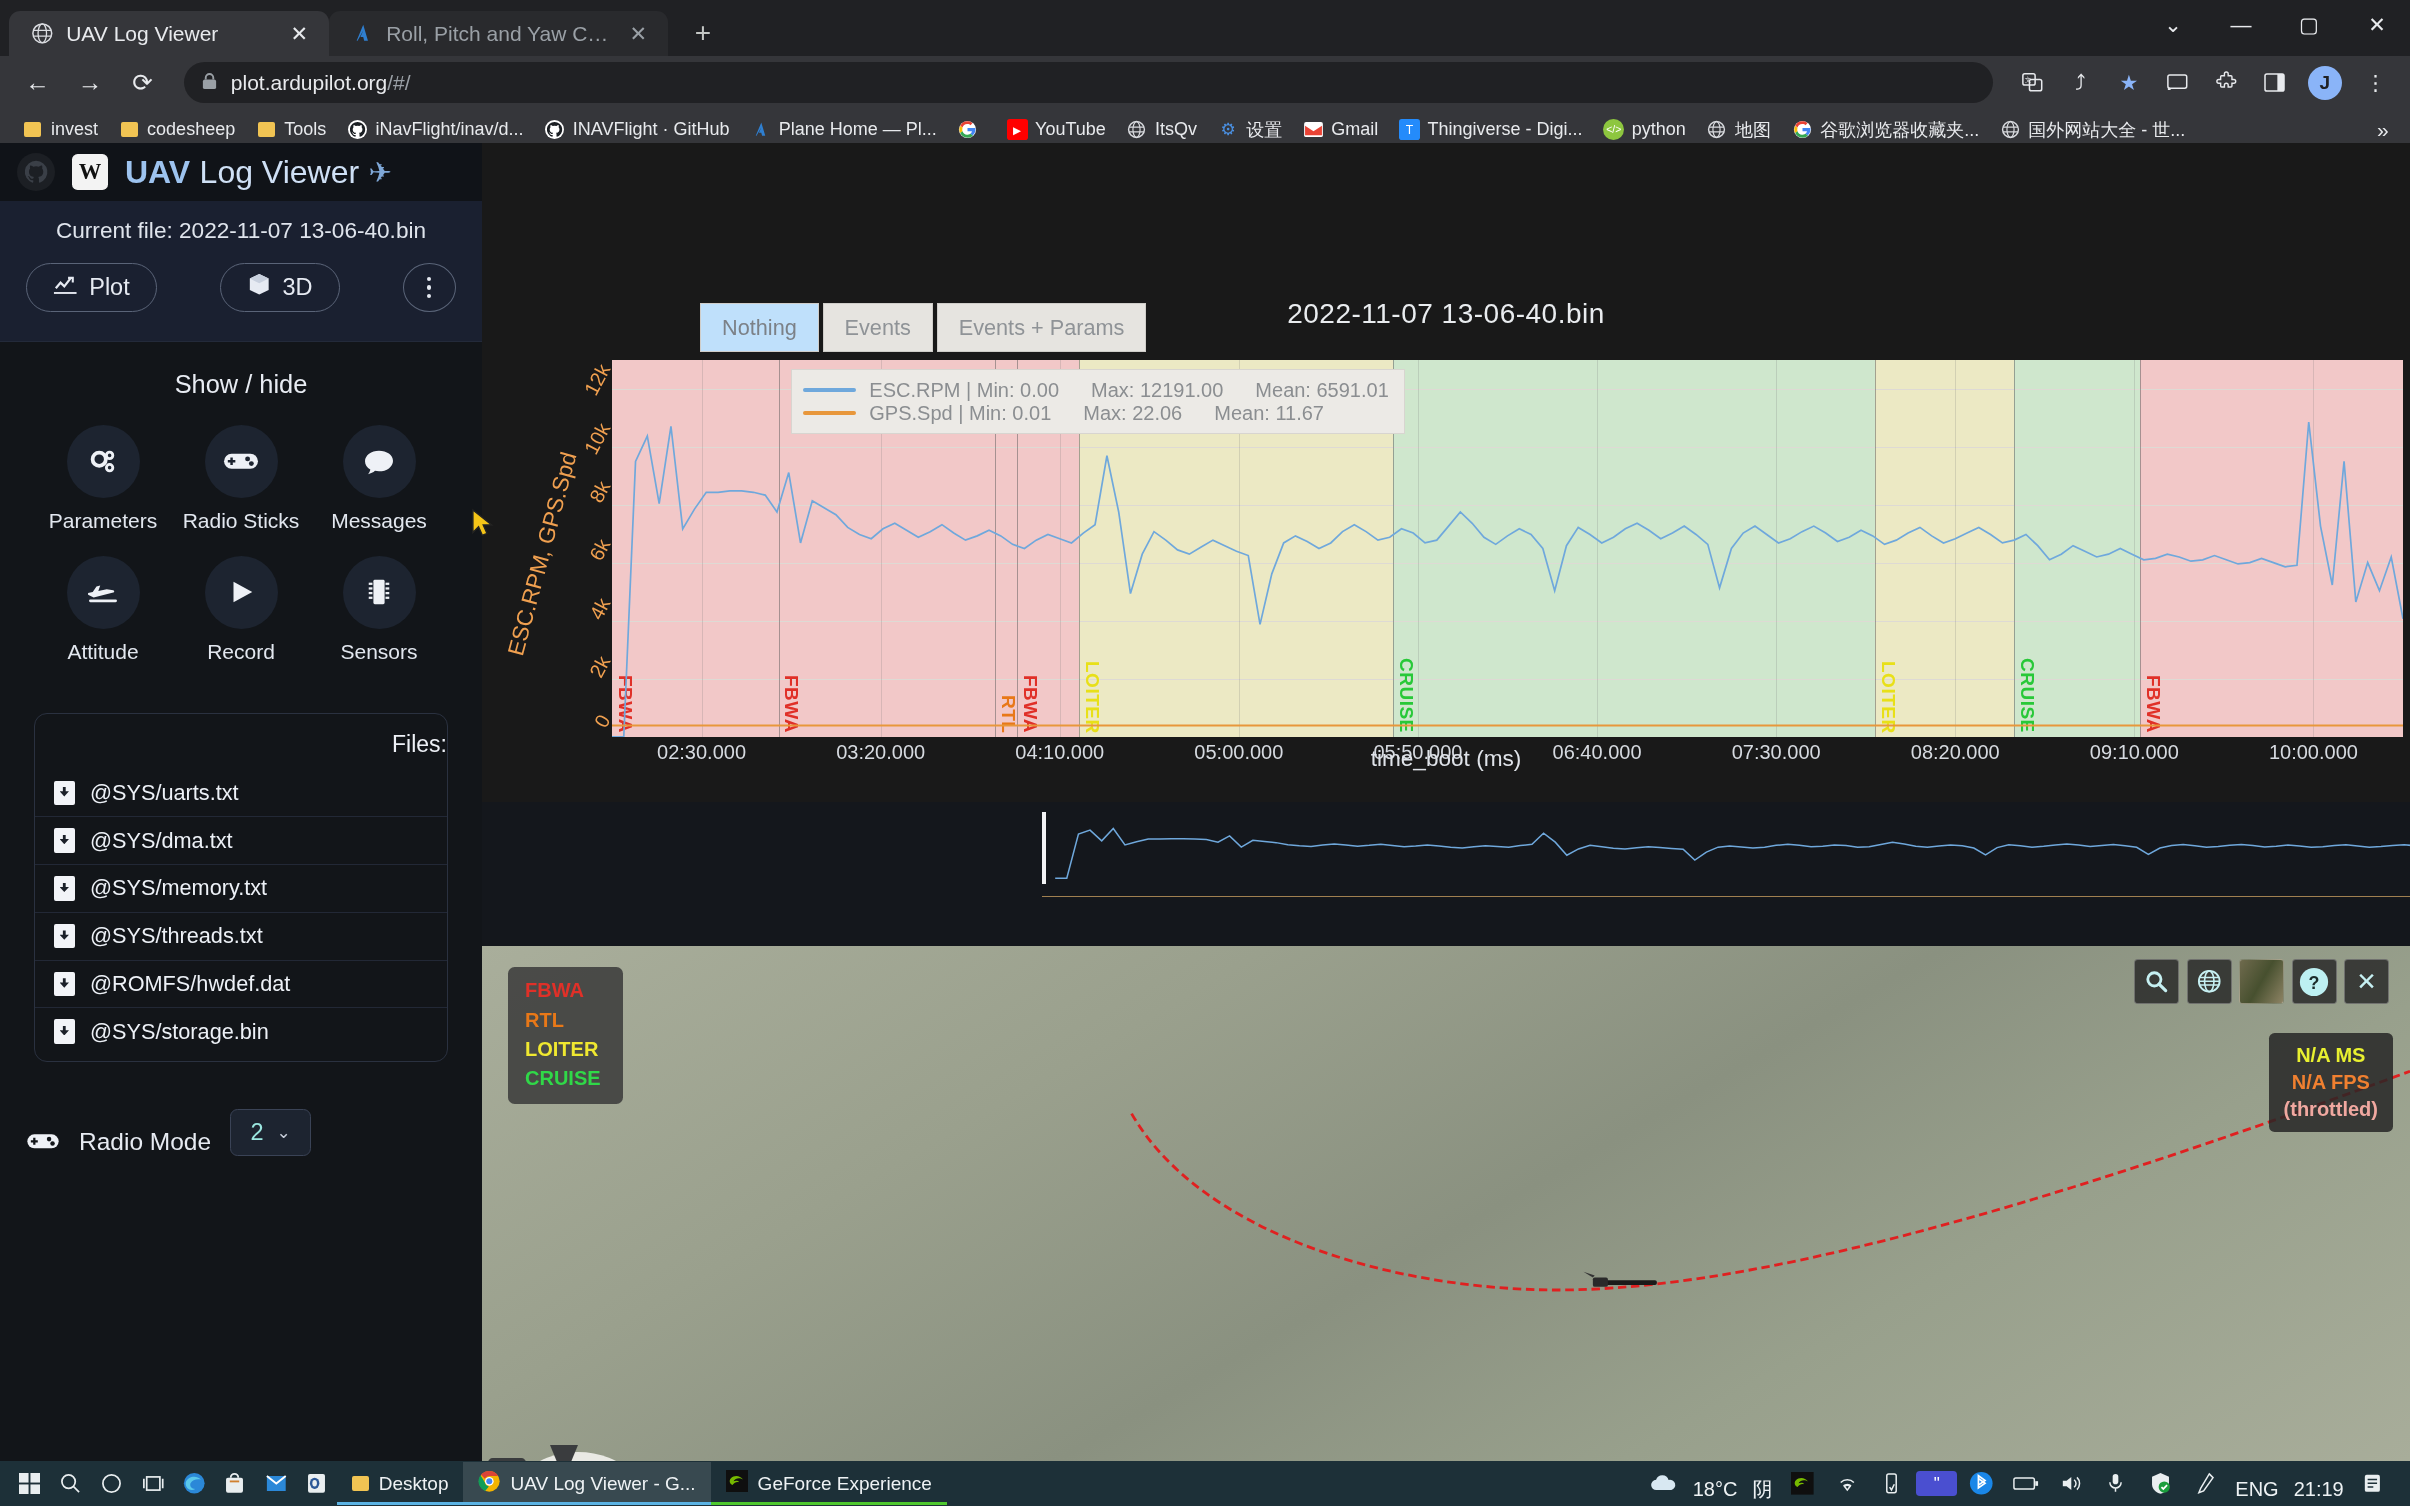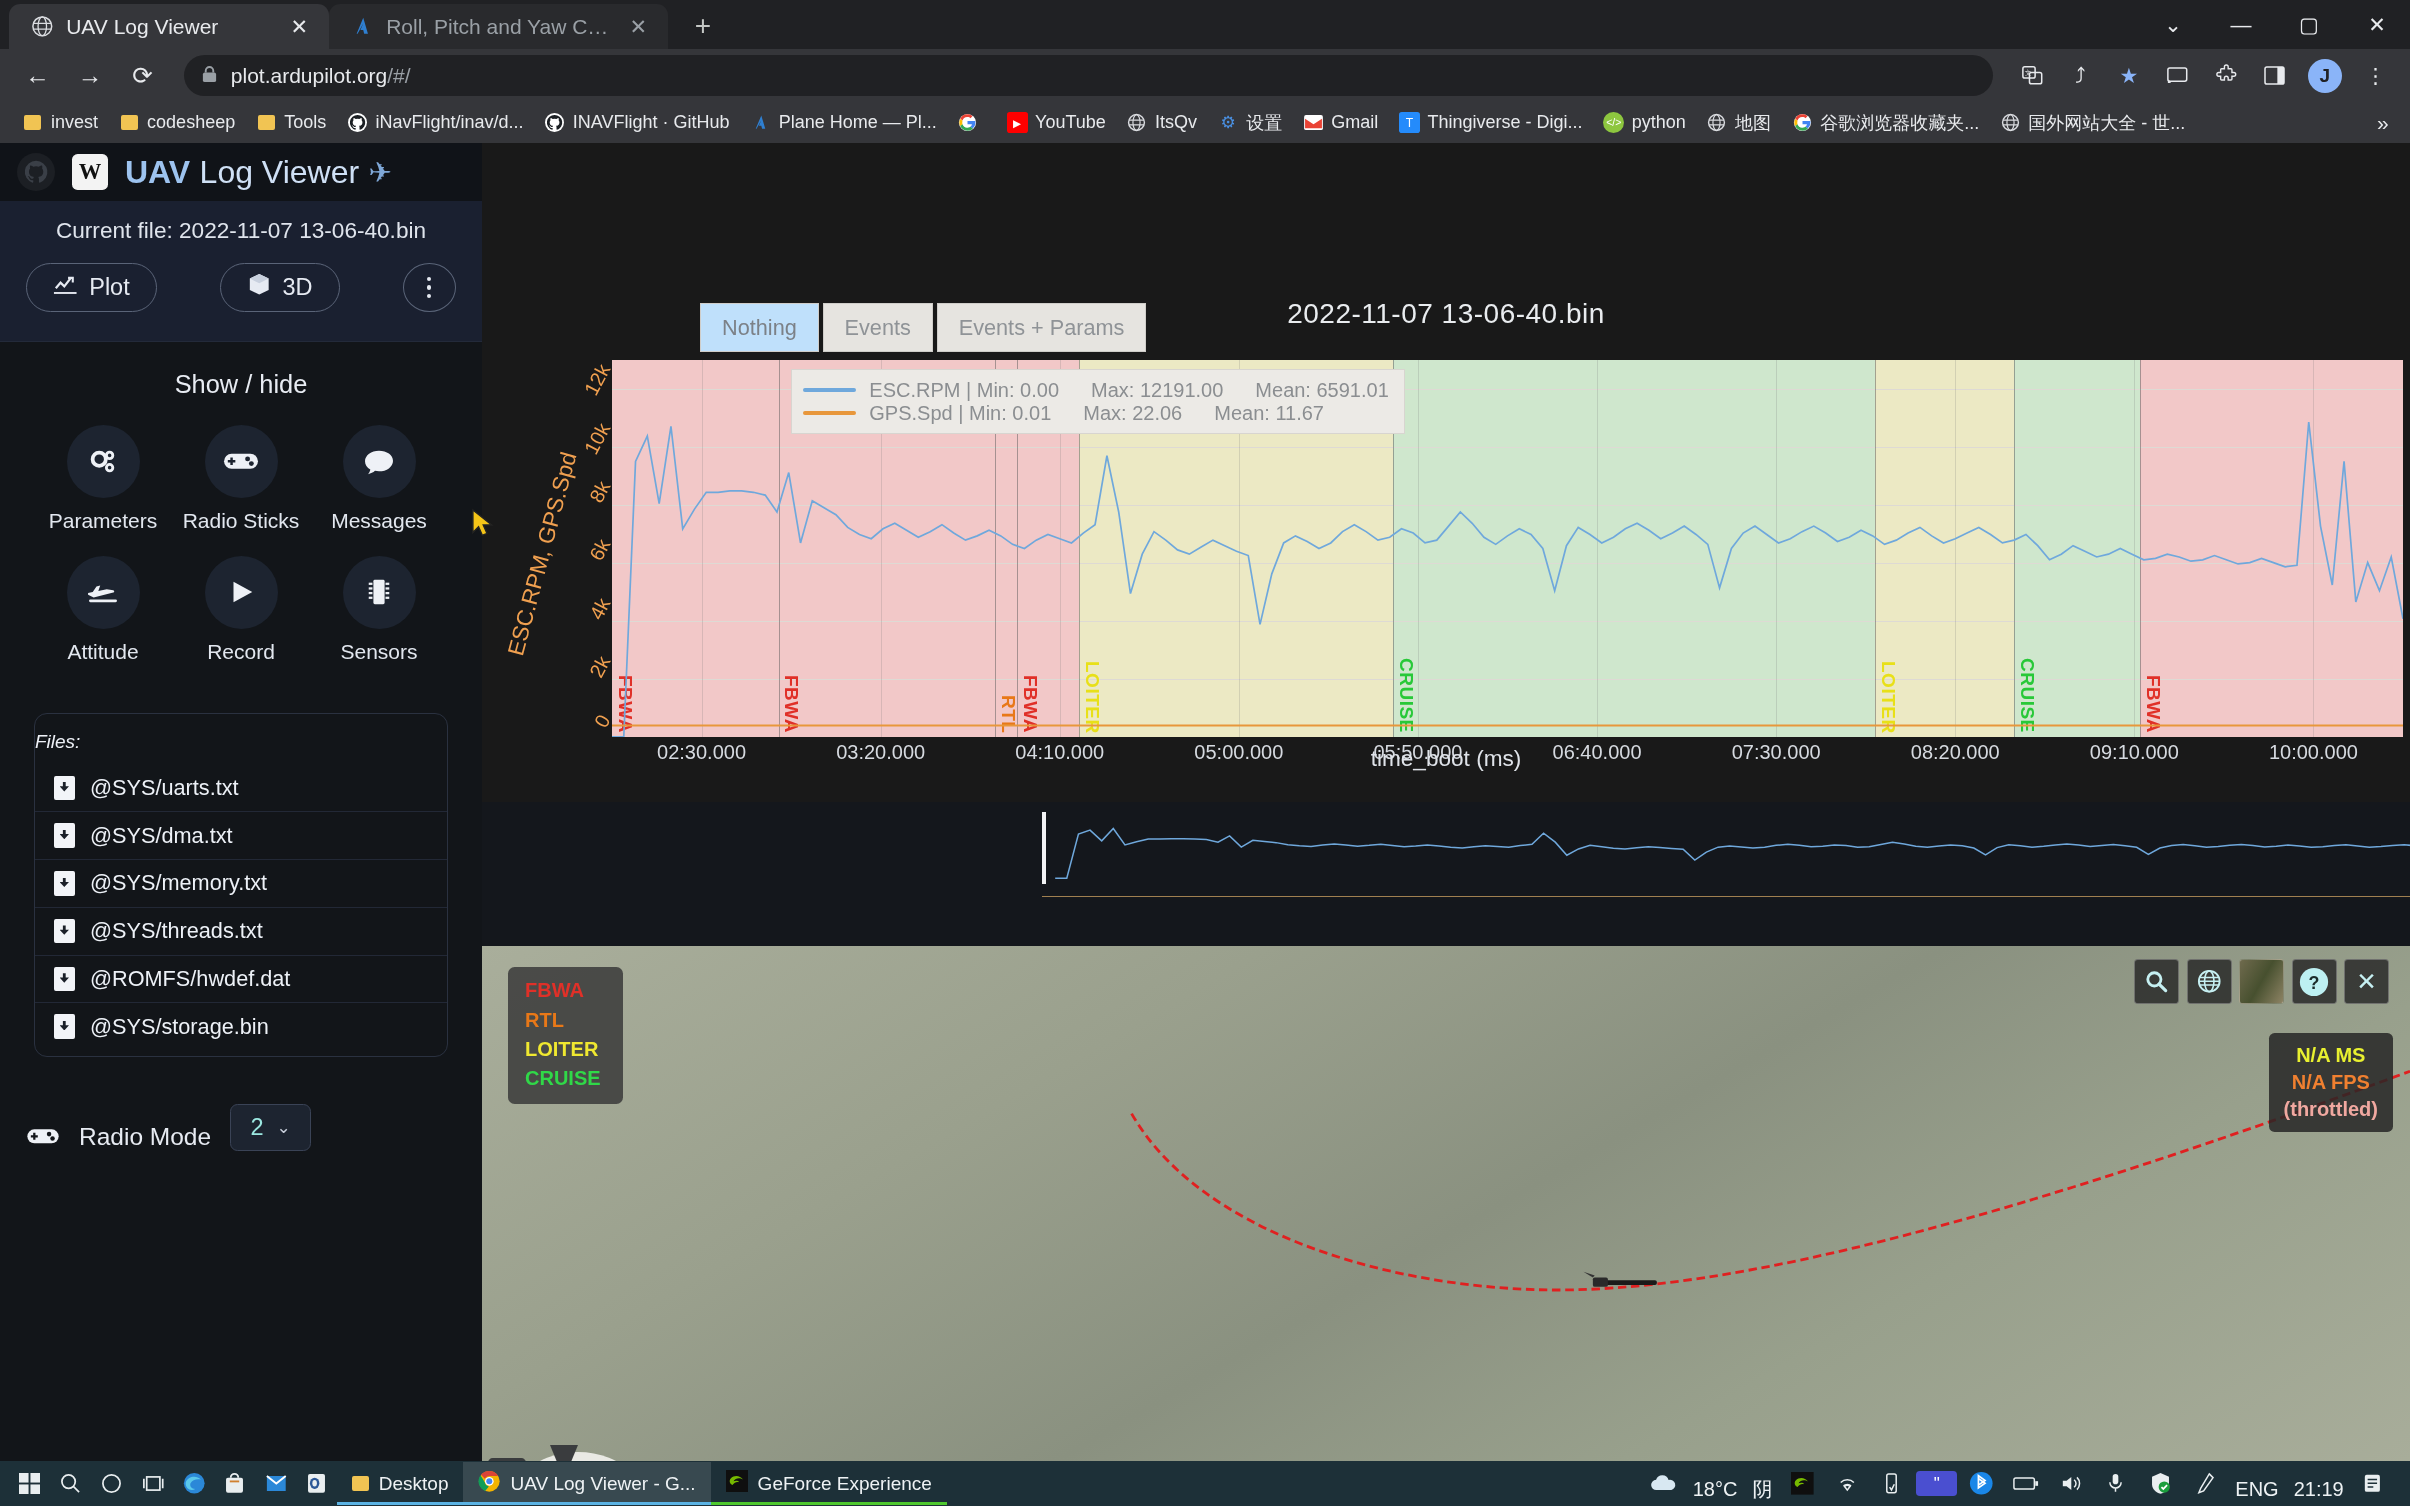--- a/index.html
+++ b/index.html
@@ -7,21 +7,21 @@
     width: 2411px; height: 1507px;
     overflow: hidden;
     background: #202124;
     font-family: "Liberation Sans", sans-serif;
   }
 
   
   .browser { width: 2411px; height: 1507px; position: relative; }
 
   .tabstrip {
-    height: 49px; background: #202124; display: flex; align-items: flex-end;
+    height: 56px; background: #202124; display: flex; align-items: flex-end;
     padding-left: 9.4px; position: relative;
   }
   .tab {
     height: 45px; display: flex; align-items: center; gap: 11.3px;
     padding: 0 17px 0 21px; border-radius: 11.3px 11.3px 0 0;
     min-width: 320px; max-width: 339px; position: relative;
   }
   .tab.active { background: #35363a; }
   .tab.inactive { background: #292a2d; }
   .tab-favicon {
@@ -156,21 +156,21 @@
     width: 73px; height: 73px; border-radius: 50%; background: #1d2430;
     display: flex; align-items: center; justify-content: center;
     color: #eef1f6;
   }
   .iglabel { font-size: 21px; color: #e2e7ef; }
 
   .files-card {
     margin: 24.5px 34px 0 34px; border: 0.9px solid #2a3140; border-radius: 13px;
     padding: 11.3px 0 5.6px 0;
   }
-  .files-title { text-align: left; font-size: 19px; color: #eef1f7; padding: 5.6px 0 11.3px 0; font-style: italic; }
+  .files-title { text-align: right; font-size: 23px; color: #eef1f7; padding: 5.6px 0 11.3px 0; }
   .file-row {
     display: flex; align-items: center; gap: 15px; padding: 10.4px 19px;
     border-top: 0.9px solid #222836; font-size: 21.7px; color: #edf1f7;
   }
   .file-ico {
     width: 21px; height: 24.5px; background: #f2f4f8; border-radius: 1.9px;
     position: relative; flex: 0 0 21px;
   }
   .file-ico::after {
     content: ""; position: absolute; left: 5.6px; top: 6.6px; width: 9.4px; height: 9.4px;

